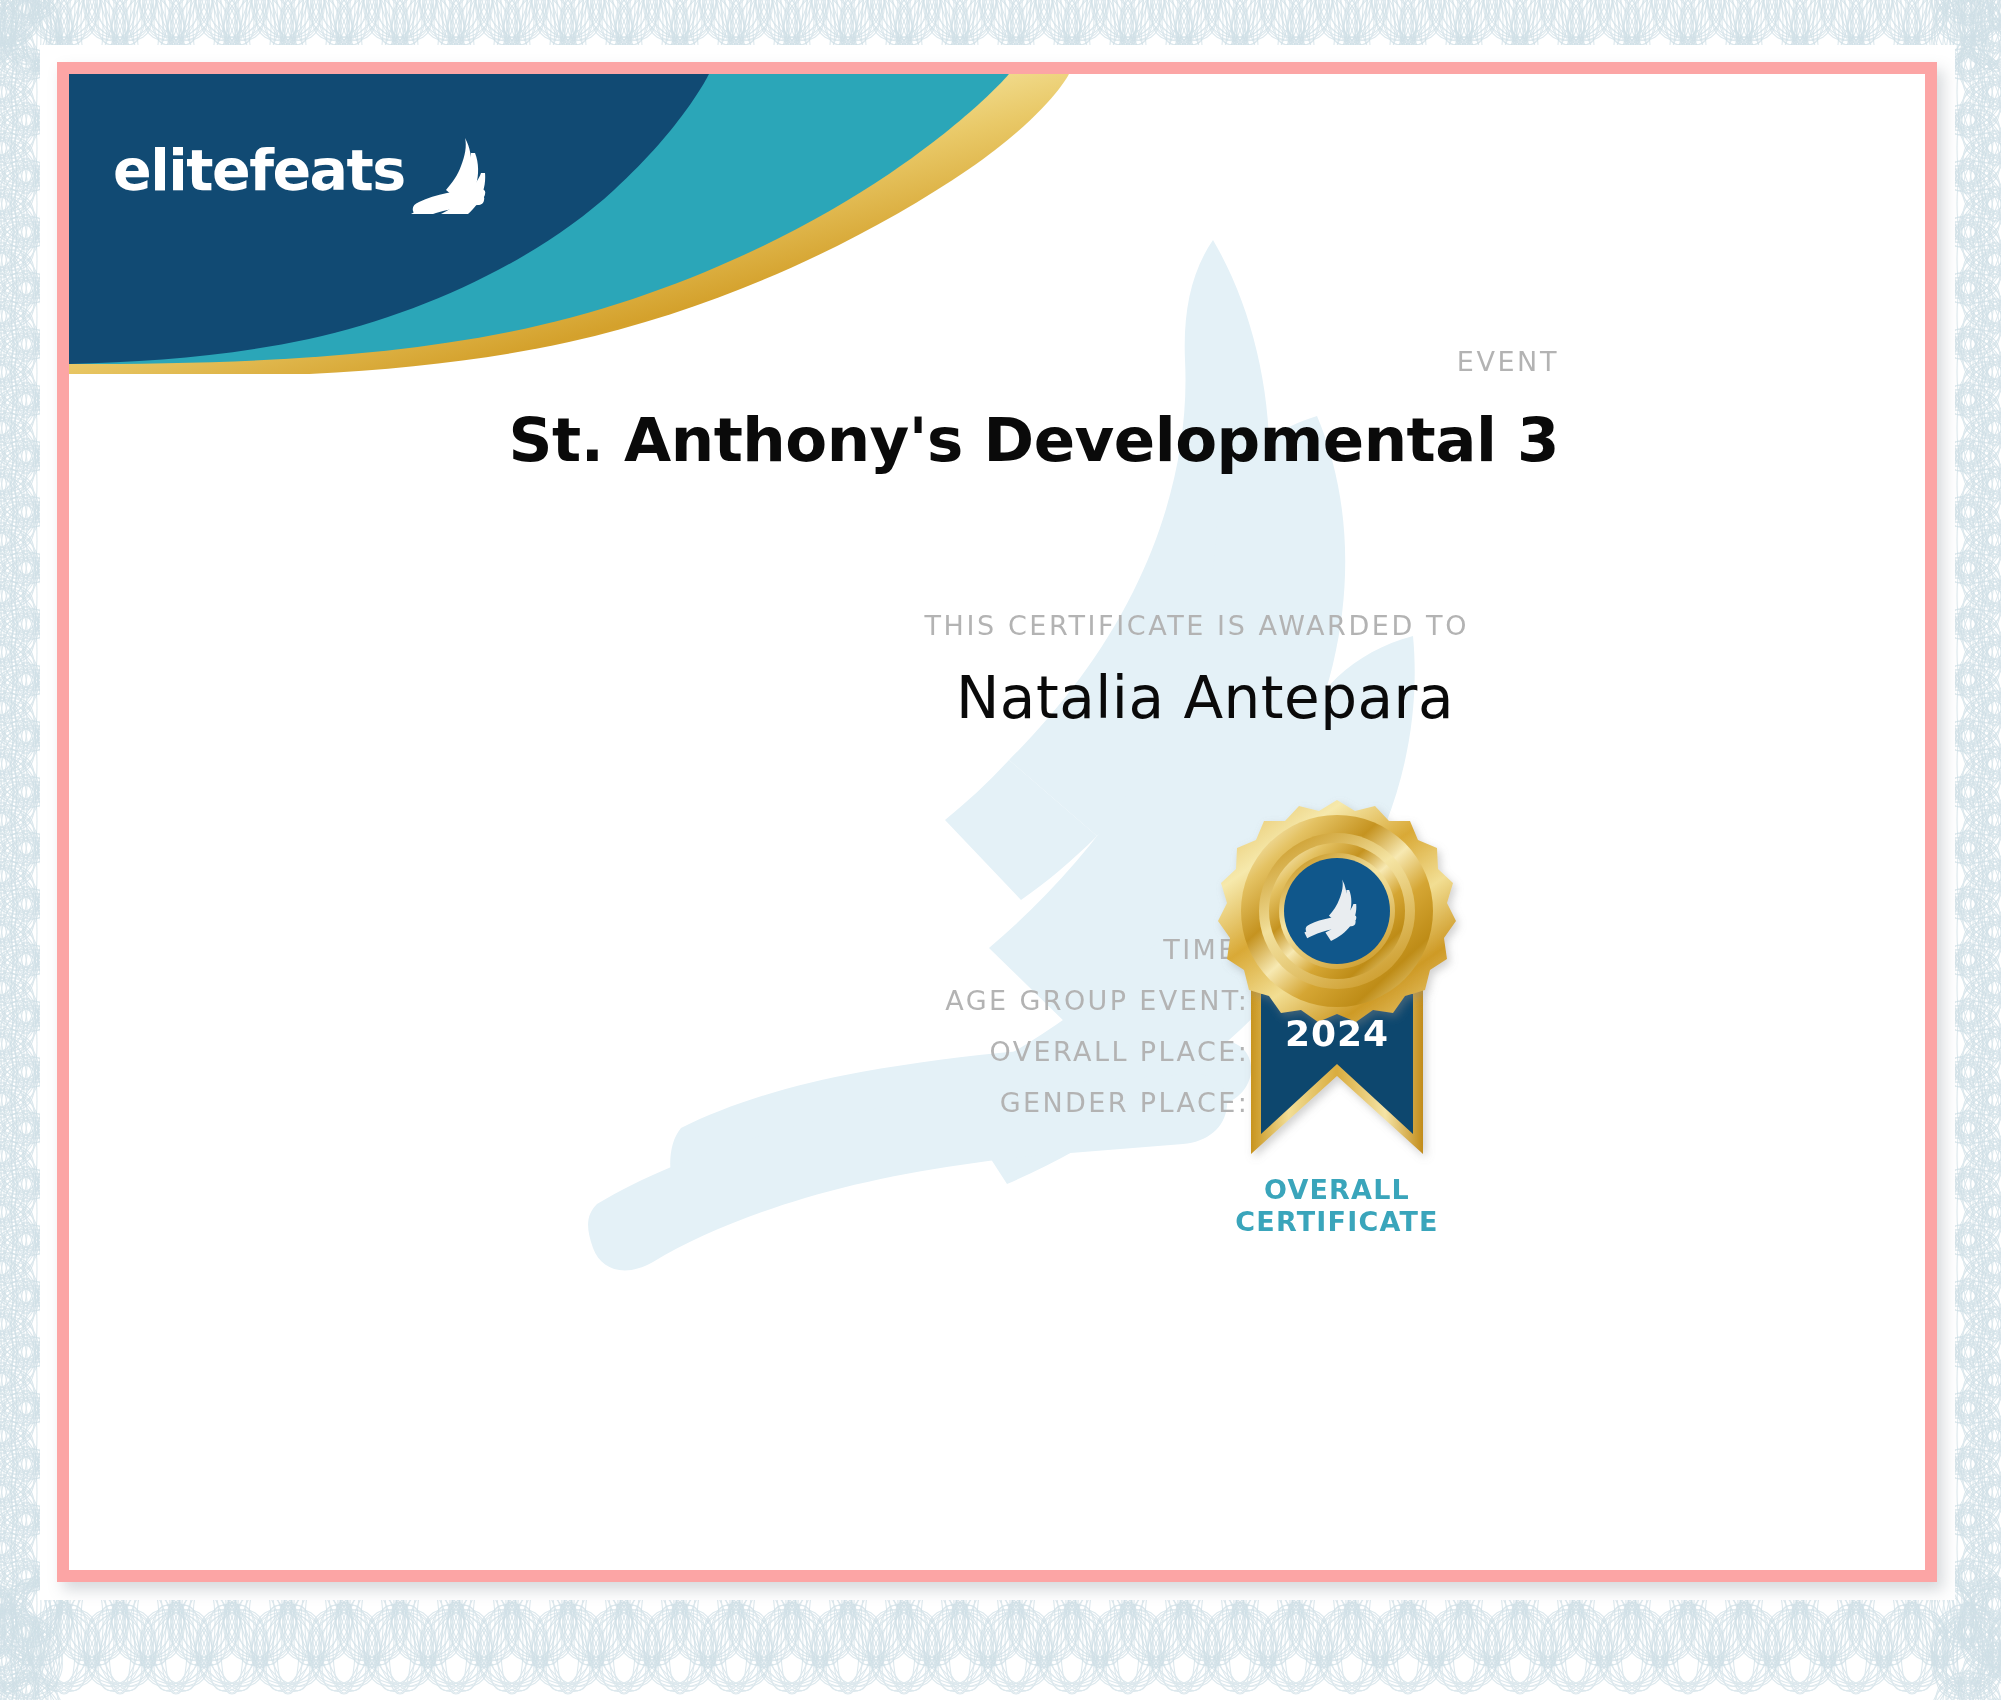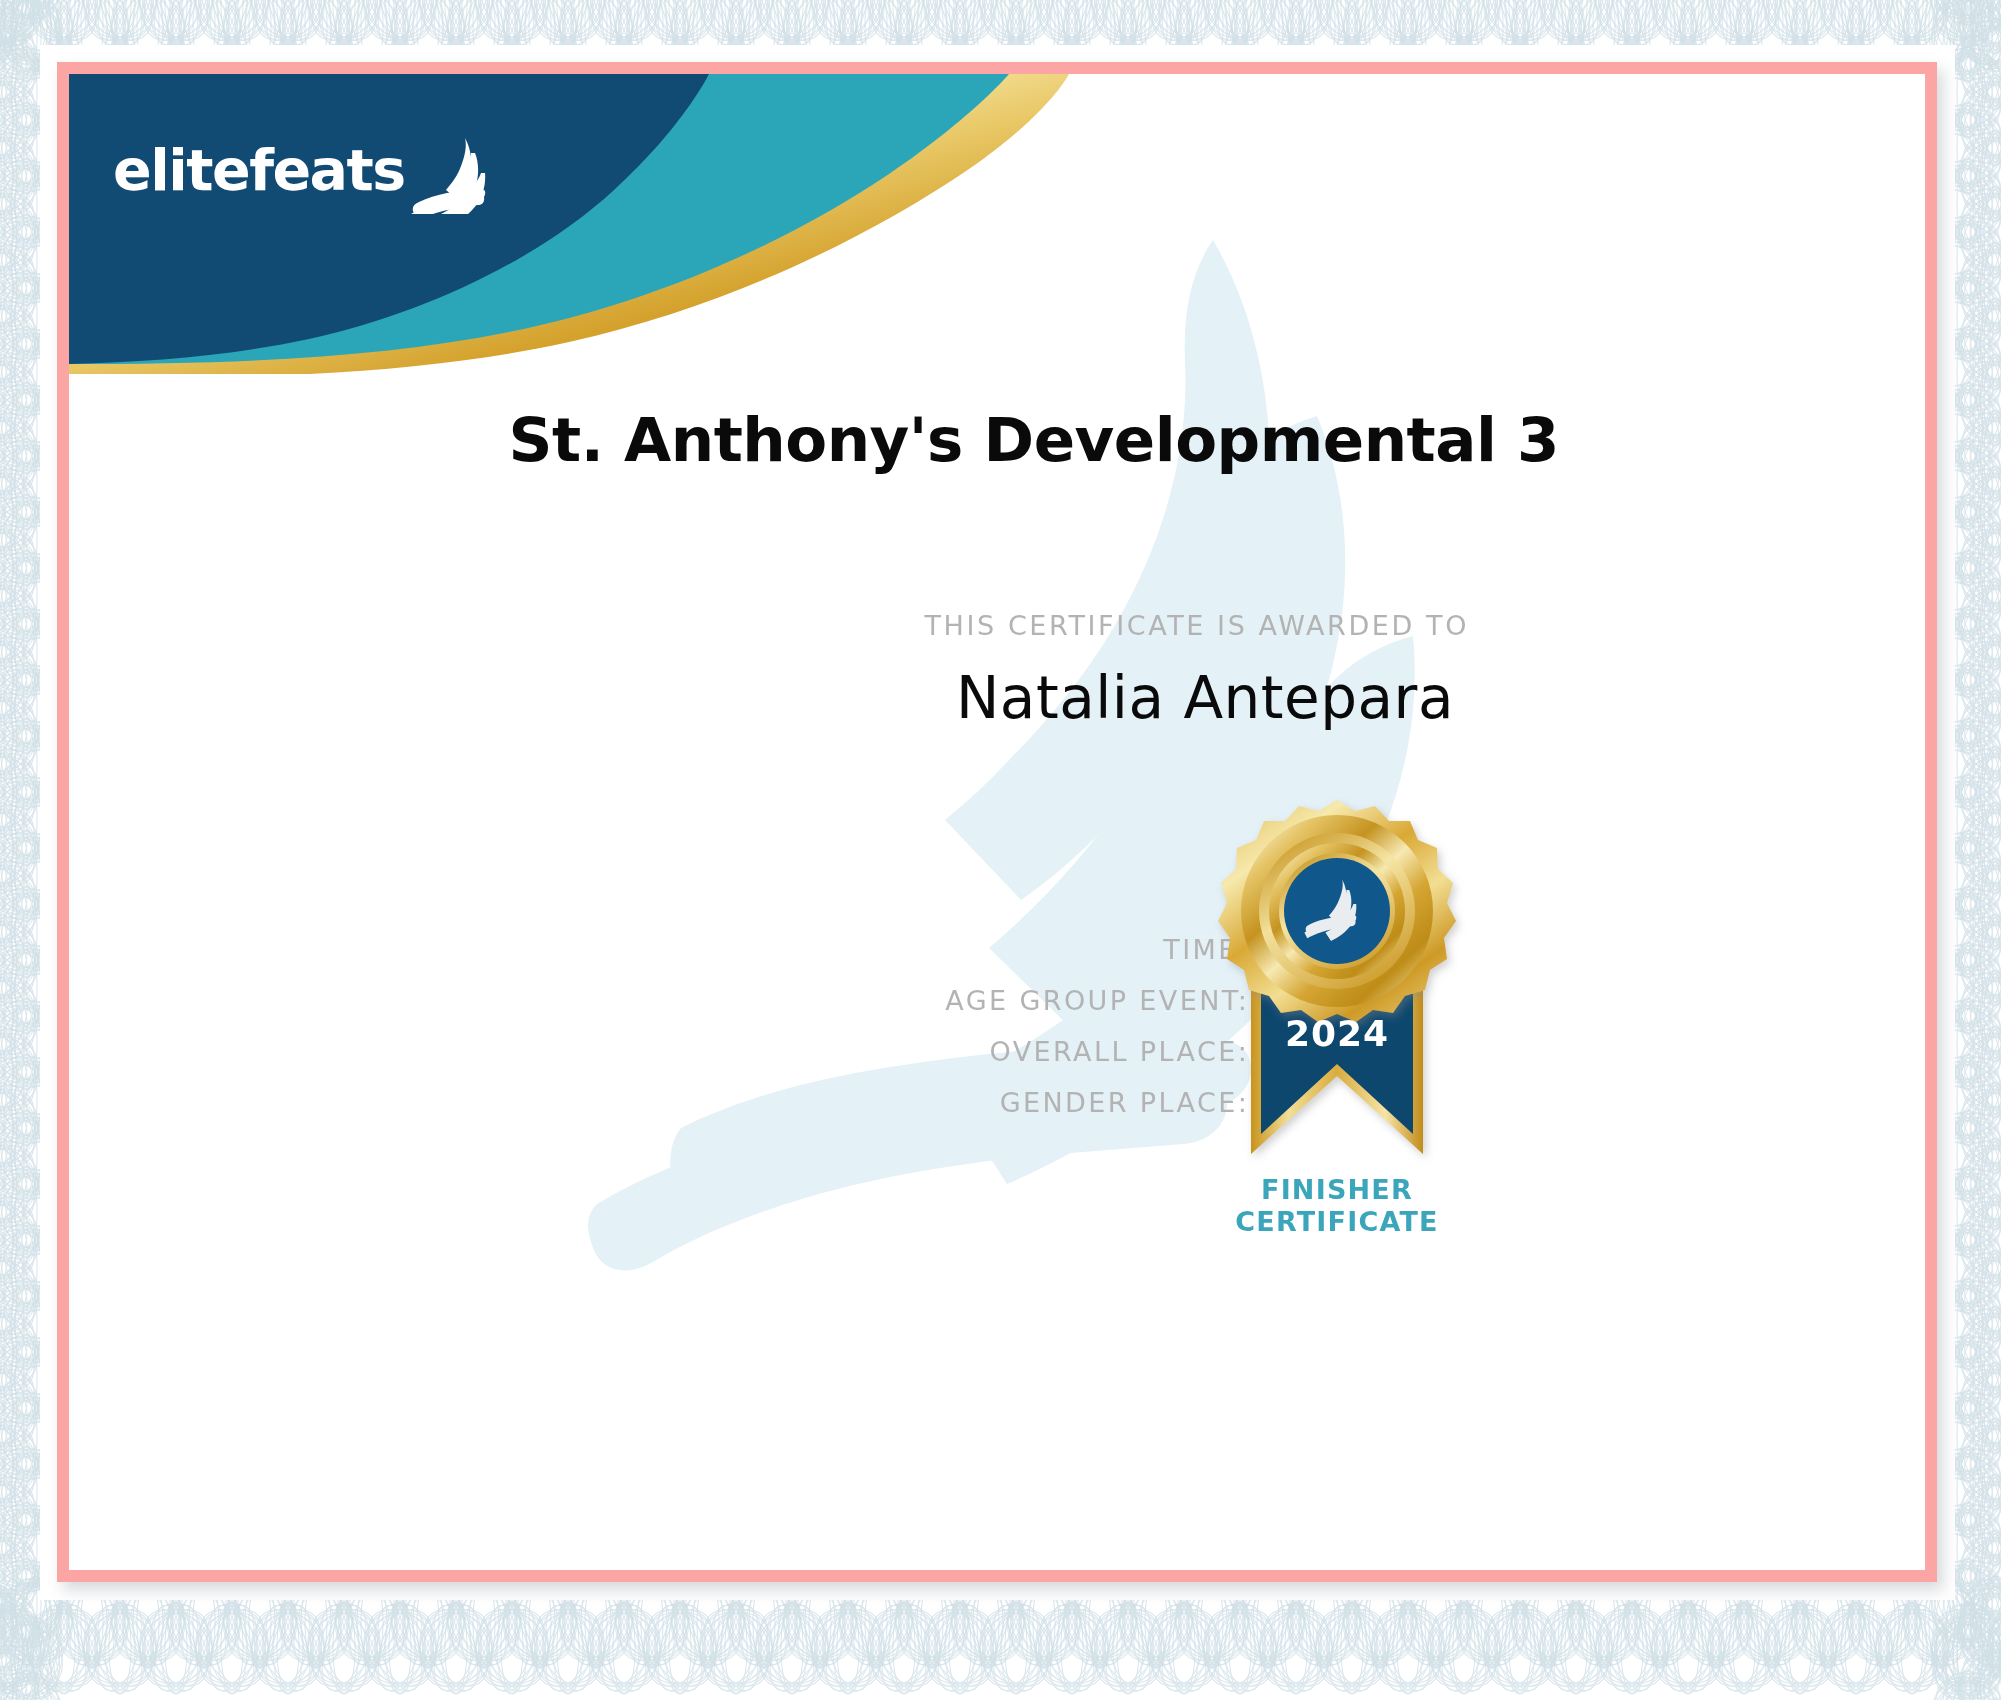--- a/index.html
+++ b/index.html
@@ -341,20 +341,21 @@
                  C3,71 5,68 10,66 Z"></path>
         <path d="M2,78 C10,73 21,68 33,65 C45,62 57,60 66,59 L71,59
                  C74,59 76,61 75,64 C75,67 72,69 69,69 L58,70
                  C47,72 36,74 27,77 C18,80 11,83 6,86 L2,78 Z"></path>
       </g>
     </svg>
   </div>
 
   <div id="content">
 
+    <div id="event-label" class="label-caps">EVENT</div>
 
     <div id="event-title">St. Anthony's Developmental 3</div>
 
     <div id="awarded-label" class="label-caps">THIS CERTIFICATE IS AWARDED TO</div>
 
     <div id="recipient-name">Natalia Antepara</div>
 
 
     <div id="stats-list">
       <div class="stat-row">
@@ -443,18 +444,18 @@
           <path d="M2,78 C10,73 21,68 33,65 C45,62 57,60 66,59 L71,59
                    C74,59 76,61 75,64 C75,67 72,69 69,69 L58,70
                    C47,72 36,74 27,77 C18,80 11,83 6,86 L2,78 Z"></path>
         </g>
       </g>
 
       <text id="badge-year" x="130" y="252" text-anchor="middle" font-family="DejaVu Sans, sans-serif" font-size="36" font-weight="bold" fill="#ffffff" letter-spacing="1">2024</text>
     </svg>
 
     <div id="badge-caption">
-      <div>FINISHER</div>
+      <div>OVERALL</div>
       <div>CERTIFICATE</div>
     </div>
 
   </div>
 </div>
 
 </body></html>

